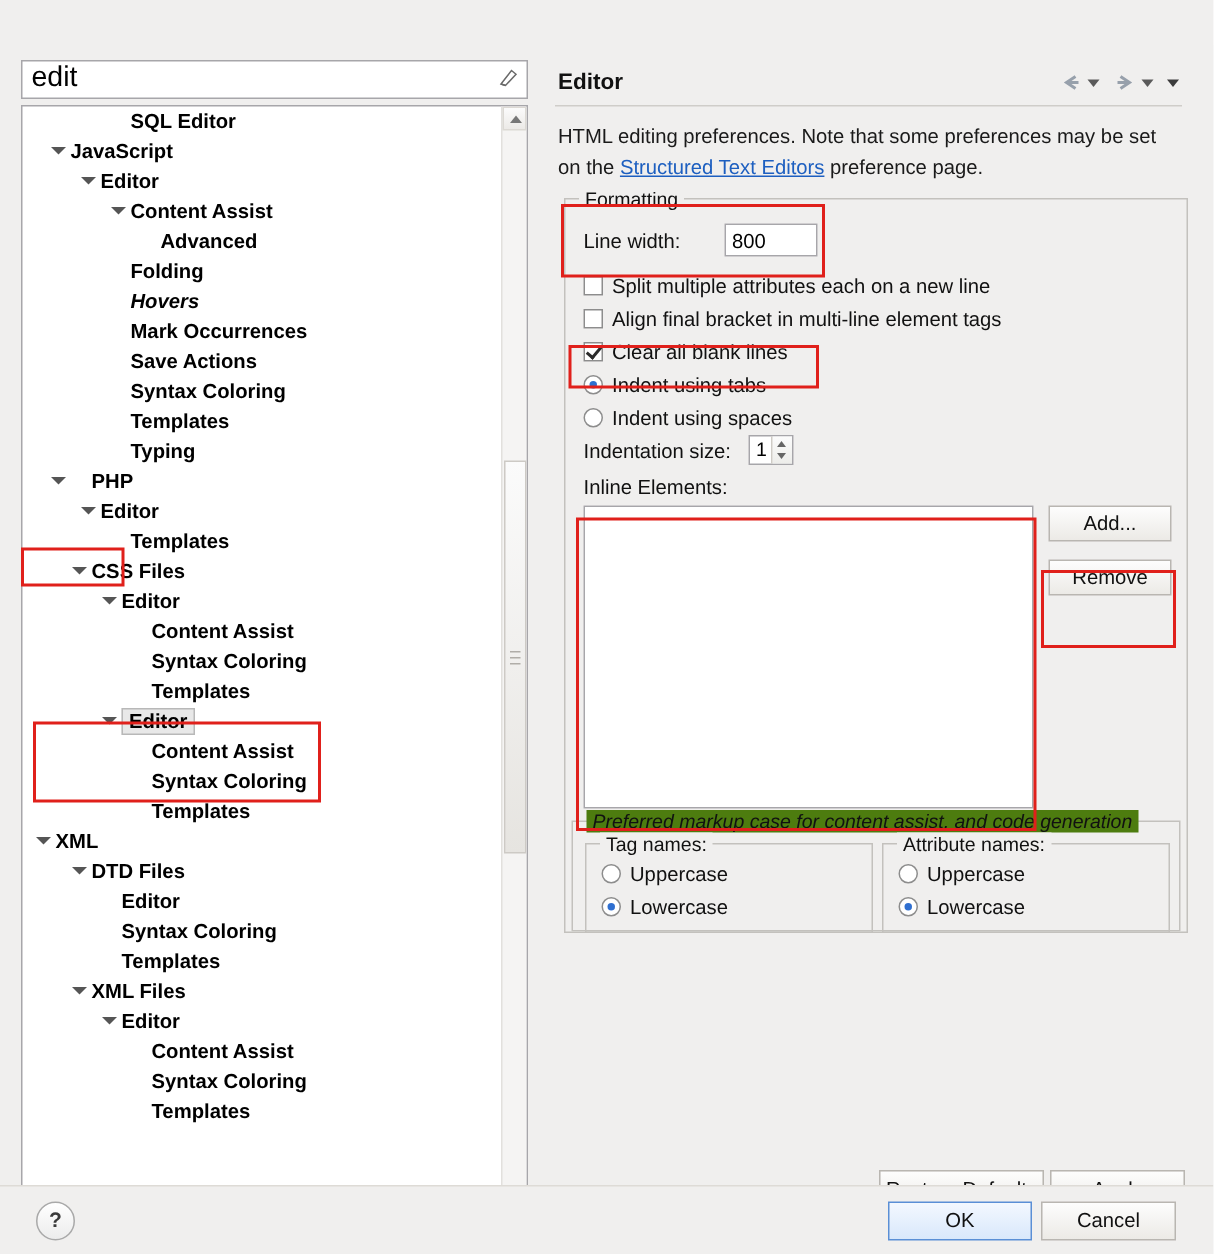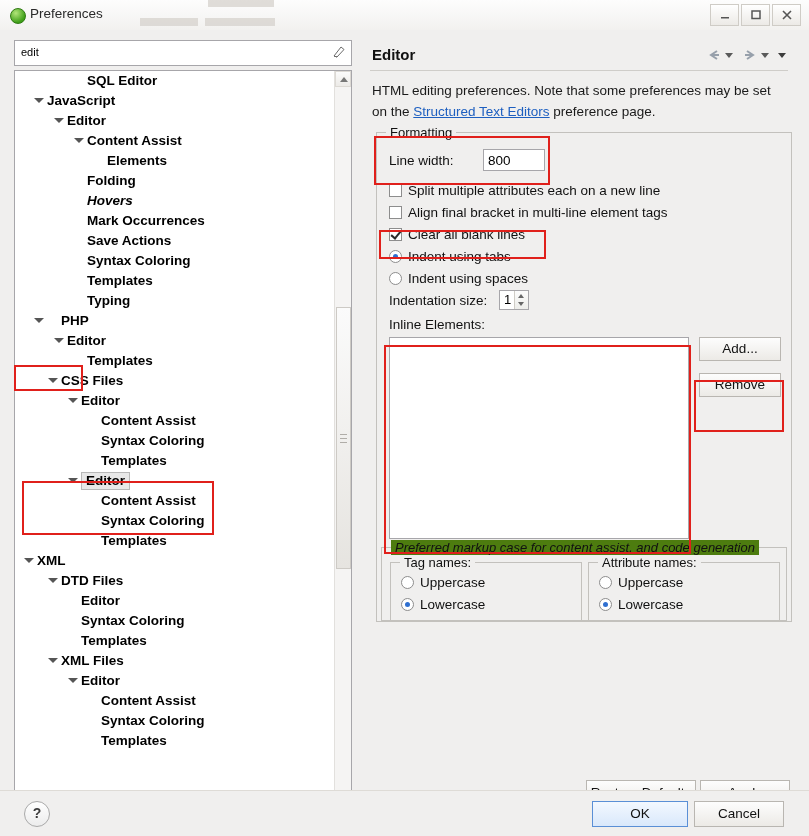--- a/index.html
+++ b/index.html
@@ -87,21 +87,21 @@
     border: 1px solid #a7a6aa;
   }
   .filter-input {
     position: absolute;
     left: 0; top: 0;
     width: 310px; height: 22px;
     border: 0;
     outline: none;
     padding: 0 6px;
     font-family: "Liberation Sans", sans-serif;
-    font-size: 11px;
+    font-size: 19px;
     color: #000;
     background: transparent;
   }
   .filter-clear {
     position: absolute;
     right: 4px; top: 3px;
     width: 16px; height: 16px;
   }
 
   
@@ -391,64 +391,40 @@
     font-size: 14px;
     font-weight: bold;
     color: #3a3a3a;
   }
 </style>
 </head>
 <body>
 
 <div id="app">
 
-  <div class="titlebar">
-    <div class="title-ico"></div>
-    <div class="title-text">Preferences</div>
-    <div class="ghost g3"></div>
-    <div class="ghost g1"></div>
-    <div class="ghost g2"></div>
-    <div class="win-btns">
-      <div class="win-btn">
-        <svg width="12" height="10">
-            <rect x="2" y="7" width="8" height="1.5" fill="#555"></rect>
-          </svg>
-      </div>
-      <div class="win-btn">
-        <svg width="12" height="10">
-            <rect x="2" y="1" width="8" height="7.5" fill="none" stroke="#555" stroke-width="1.5"></rect>
-          </svg>
-      </div>
-      <div class="win-btn">
-        <svg width="12" height="10">
-            <path d="M2 1 L10 9 M10 1 L2 9" stroke="#555" stroke-width="1.6" fill="none"></path>
-          </svg>
-      </div>
-    </div>
-  </div>
 
   <div class="content">
 
     <div class="filter-wrap">
       <input class="filter-input" value="edit" style="">
       <span class="filter-clear">
         <svg width="16" height="16" viewBox="0 0 16 16">
           <path d="M3 12 L10 3 L13 5.5 L6 13 Z" fill="none" stroke="#6a6a6a" stroke-width="1"></path>
           <path d="M3 12 L6 13" stroke="#6a6a6a" stroke-width="1"></path>
         </svg>
       </span>
     </div>
 
     <div class="tree-panel">
       <div class="tree" id="tree">
           <div class="tree-row"><span class="label" style="margin-left: 72px;">SQL Editor</span></div>
           <div class="tree-row"><span class="arrow" style="left: 18px;"></span><span class="label" style="margin-left: 32px;">JavaScript</span></div>
           <div class="tree-row"><span class="arrow" style="left: 38px;"></span><span class="label" style="margin-left: 52px;">Editor</span></div>
           <div class="tree-row"><span class="arrow" style="left: 58px;"></span><span class="label" style="margin-left: 72px;">Content Assist</span></div>
-          <div class="tree-row"><span class="label" style="margin-left: 92px;">Elements</span></div>
+          <div class="tree-row"><span class="label" style="margin-left: 92px;">Advanced</span></div>
           <div class="tree-row"><span class="label" style="margin-left: 72px;">Folding</span></div>
           <div class="tree-row"><span class="label" style="margin-left: 72px; font-style: italic;">Hovers</span></div>
           <div class="tree-row"><span class="label" style="margin-left: 72px;">Mark Occurrences</span></div>
           <div class="tree-row"><span class="label" style="margin-left: 72px;">Save Actions</span></div>
           <div class="tree-row"><span class="label" style="margin-left: 72px;">Syntax Coloring</span></div>
           <div class="tree-row"><span class="label" style="margin-left: 72px;">Templates</span></div>
           <div class="tree-row"><span class="label" style="margin-left: 72px;">Typing</span></div>
           <div class="tree-row"><span class="arrow" style="left: 18px;"></span><span class="label" style="margin-left: 46px;">PHP</span></div>
           <div class="tree-row"><span class="arrow" style="left: 38px;"></span><span class="label" style="margin-left: 52px;">Editor</span></div>
           <div class="tree-row"><span class="label" style="margin-left: 72px;">Templates</span></div>

